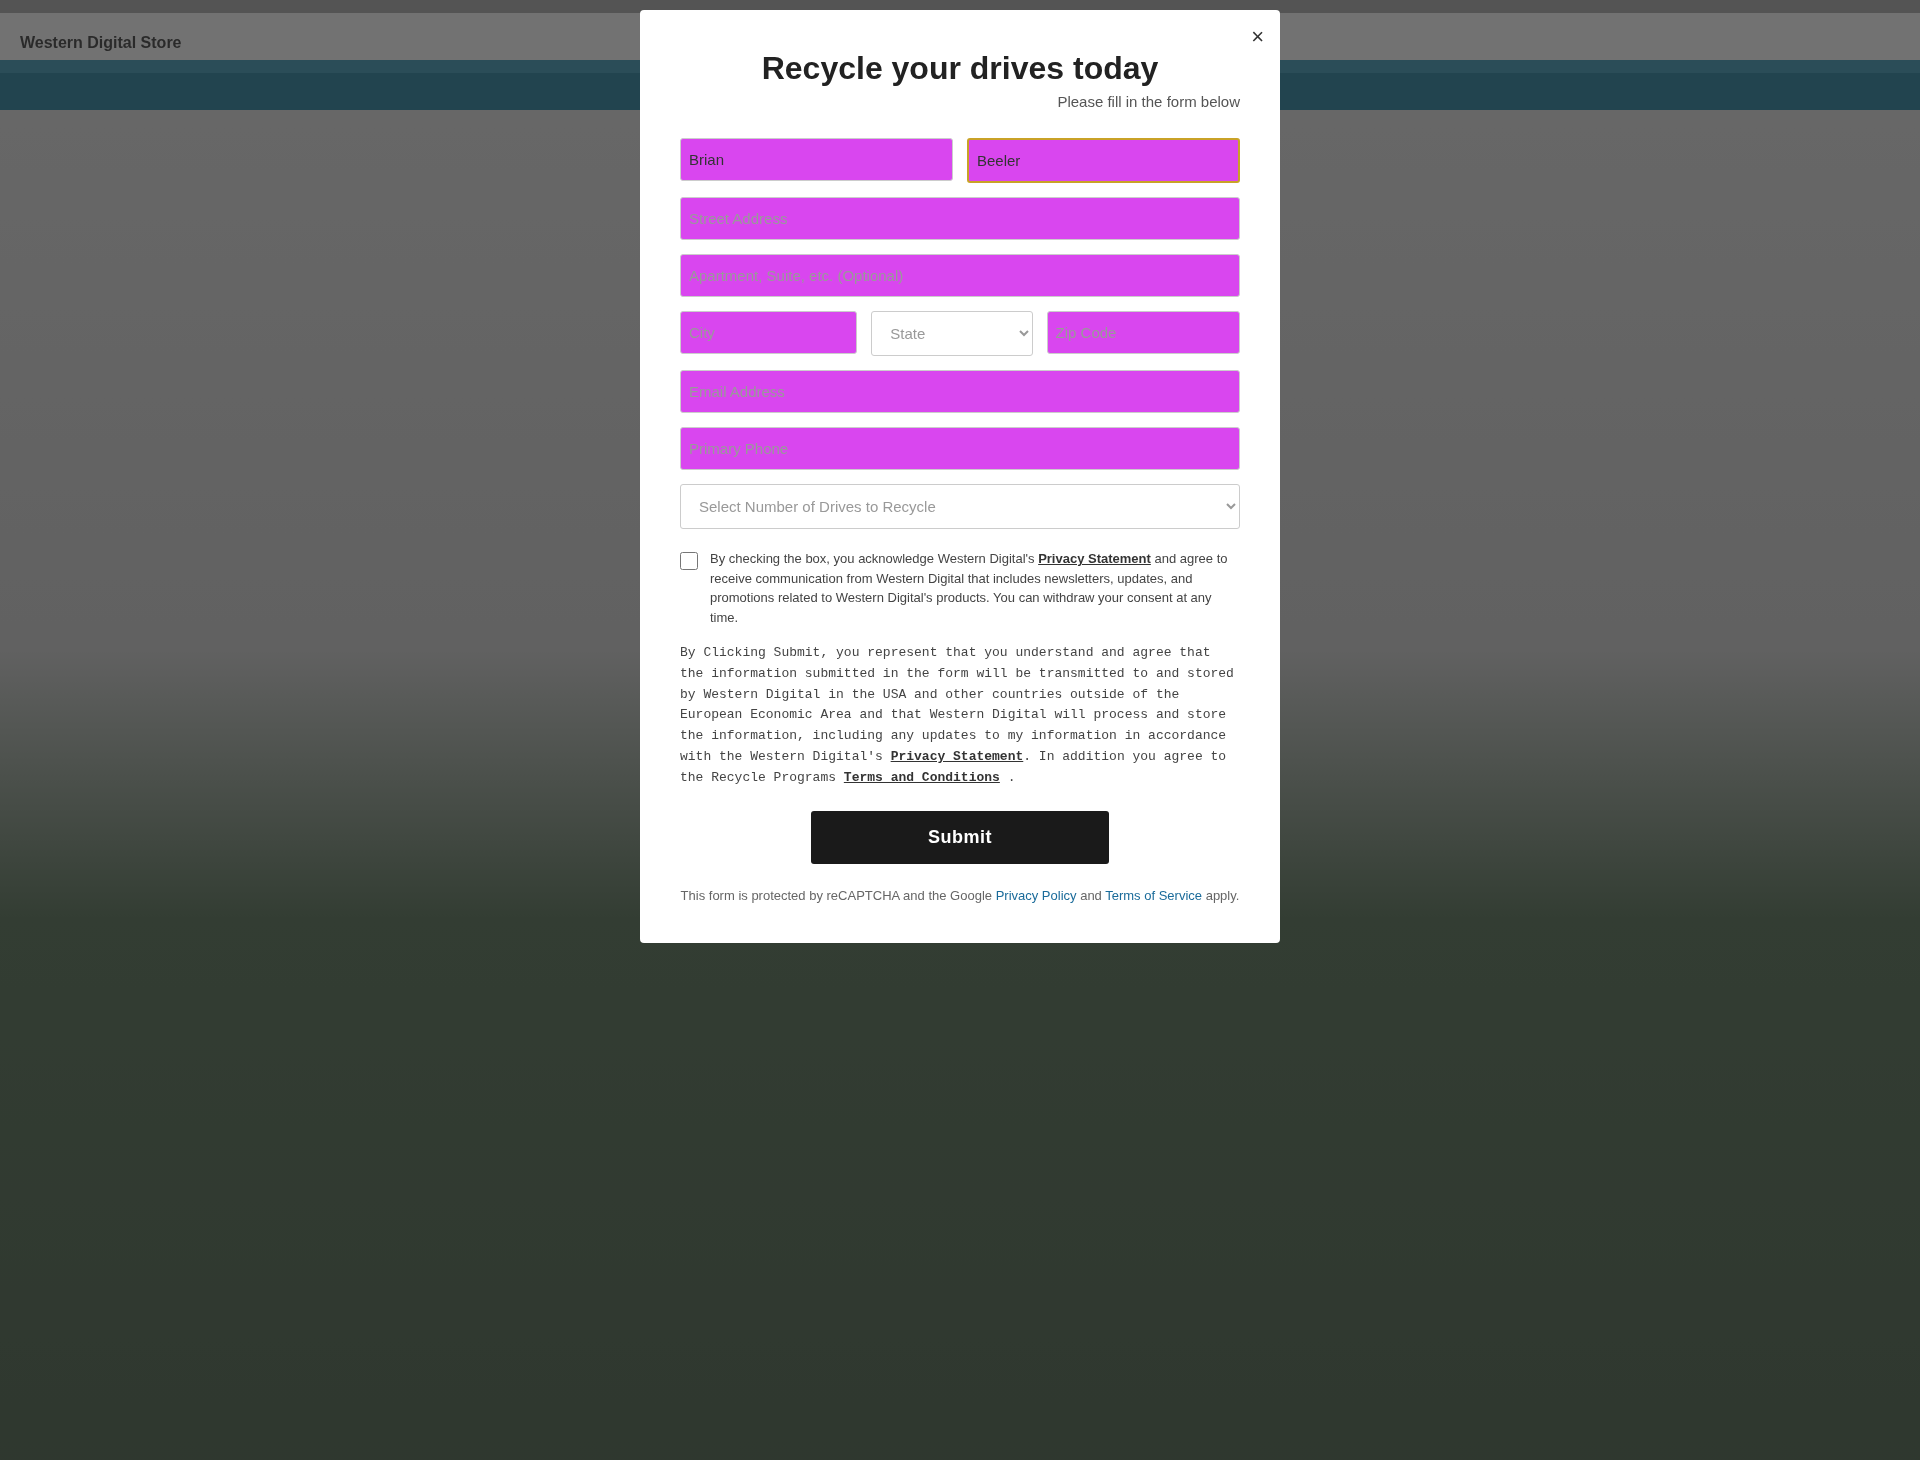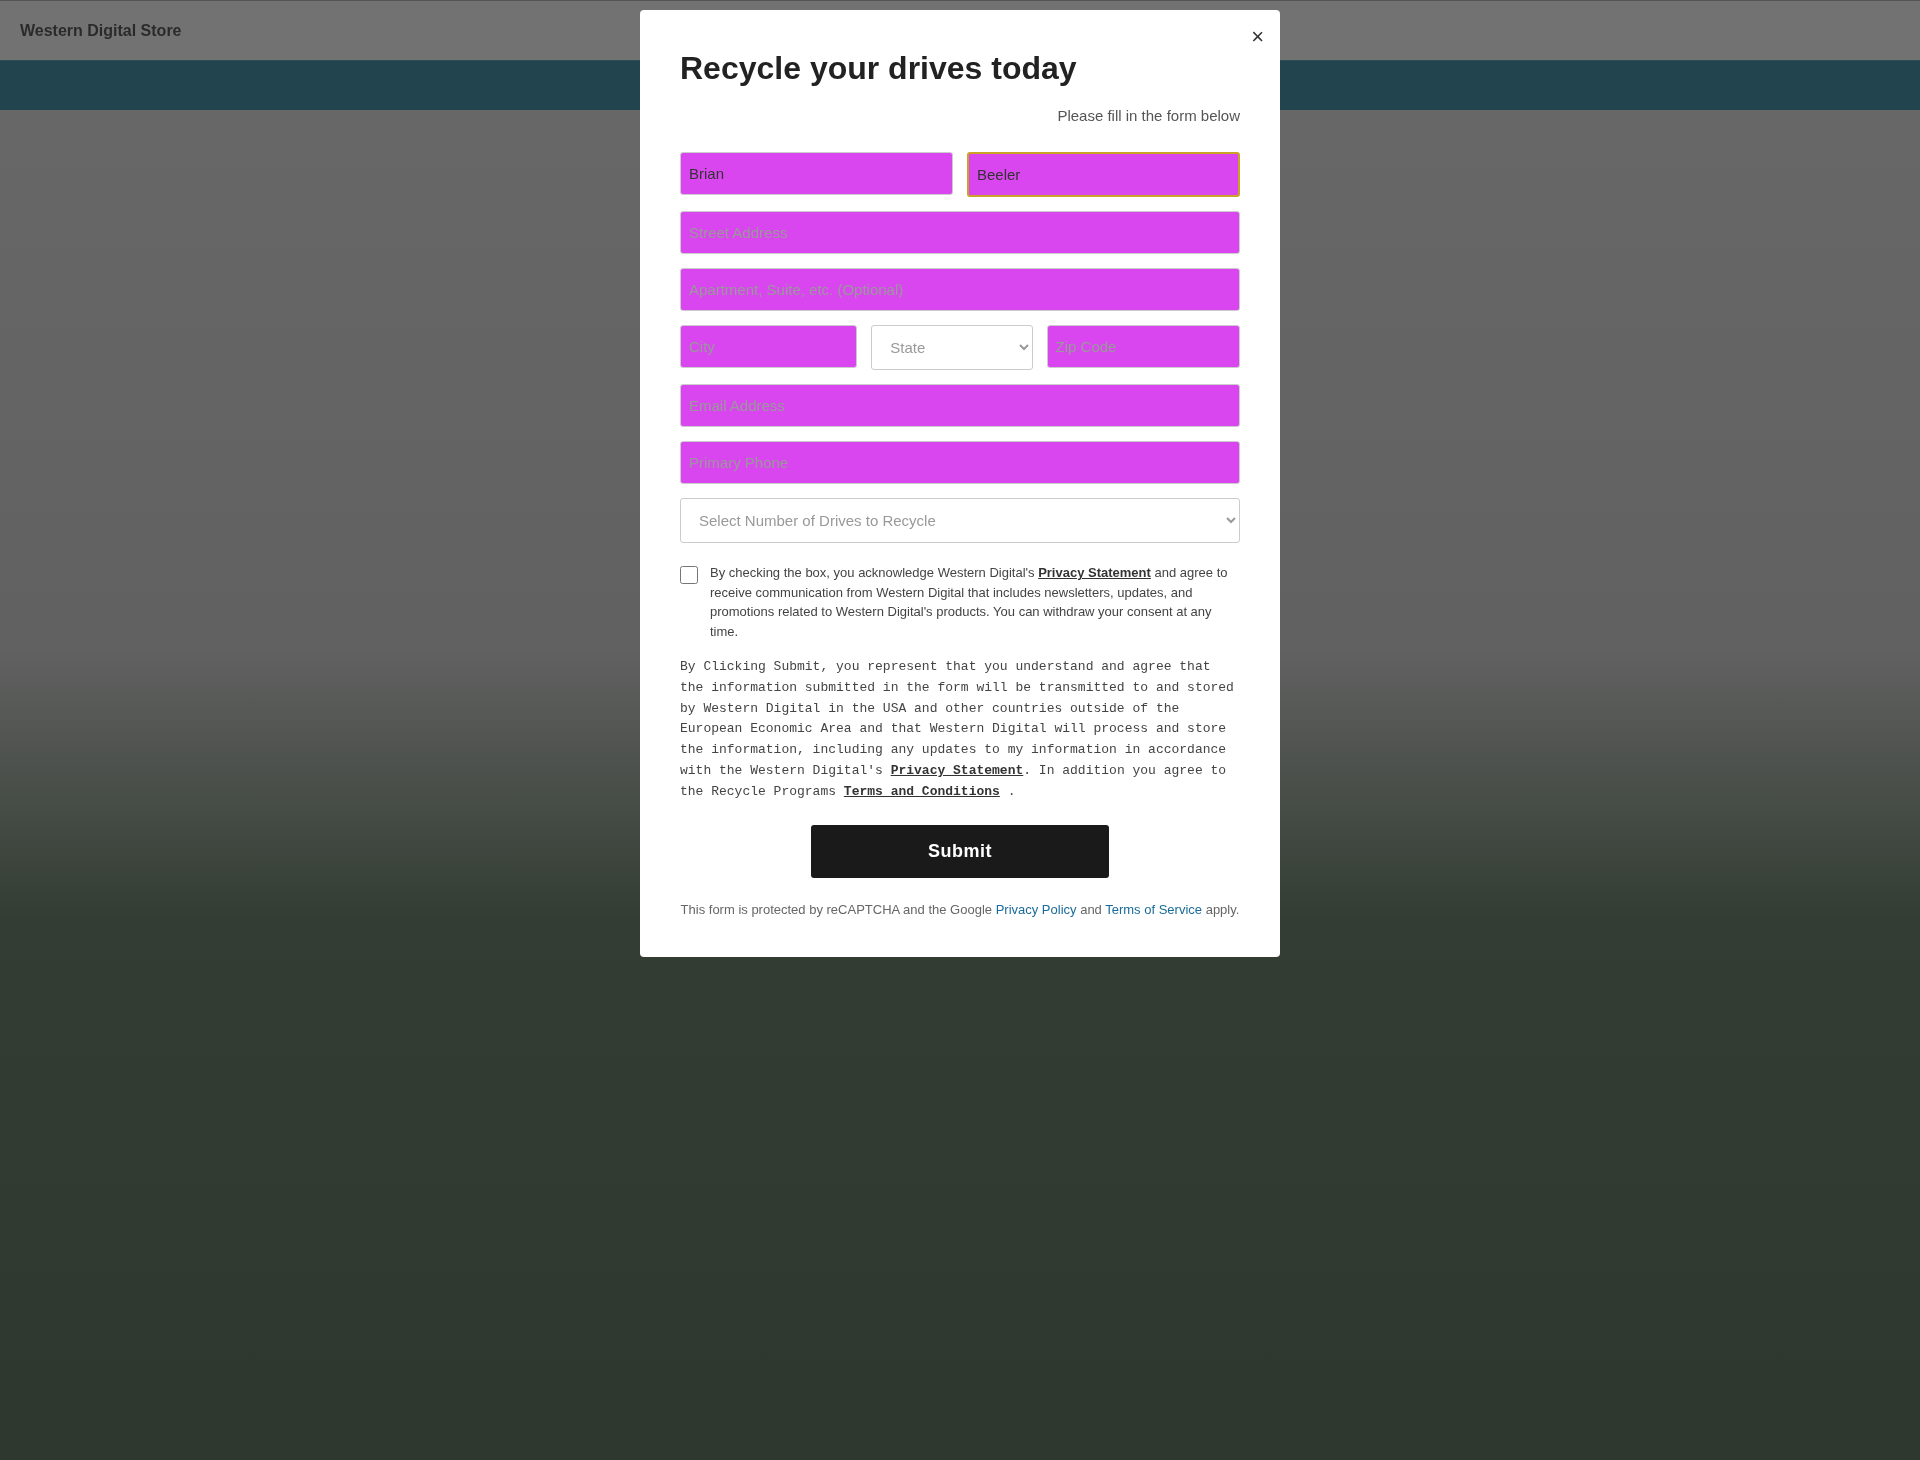--- a/index.html
+++ b/index.html
@@ -17,21 +17,21 @@
       position: absolute;
       inset: 0;
       background: #f0f0f0;
       filter: brightness(0.7);
       z-index: 0;
     }
 
     
     .bg-header {
       position: absolute;
-      top: 1px; left: 0; right: 0;
+      top: 13px; left: 0; right: 0;
       height: 60px;
       background: #ffffff;
       z-index: 1;
       display: flex;
       align-items: center;
       padding: 0 20px;
       gap: 20px;
       opacity: 0.7;
     }
 
@@ -78,25 +78,25 @@
       top: 16px; right: 16px;
       background: none;
       border: none;
       cursor: pointer;
       font-size: 22px;
       color: #333;
       line-height: 1;
     }
 
     .modal-title {
-      text-align: left;
+      text-align: center;
       font-size: 32px;
       font-weight: 700;
       color: #222;
-      margin-bottom: 20px;
+      margin-bottom: 6px;
     }
 
     .modal-subtitle {
       text-align: right;
       font-size: 15px;
       color: #555;
       margin-bottom: 28px;
     }
 
     .form-row {

